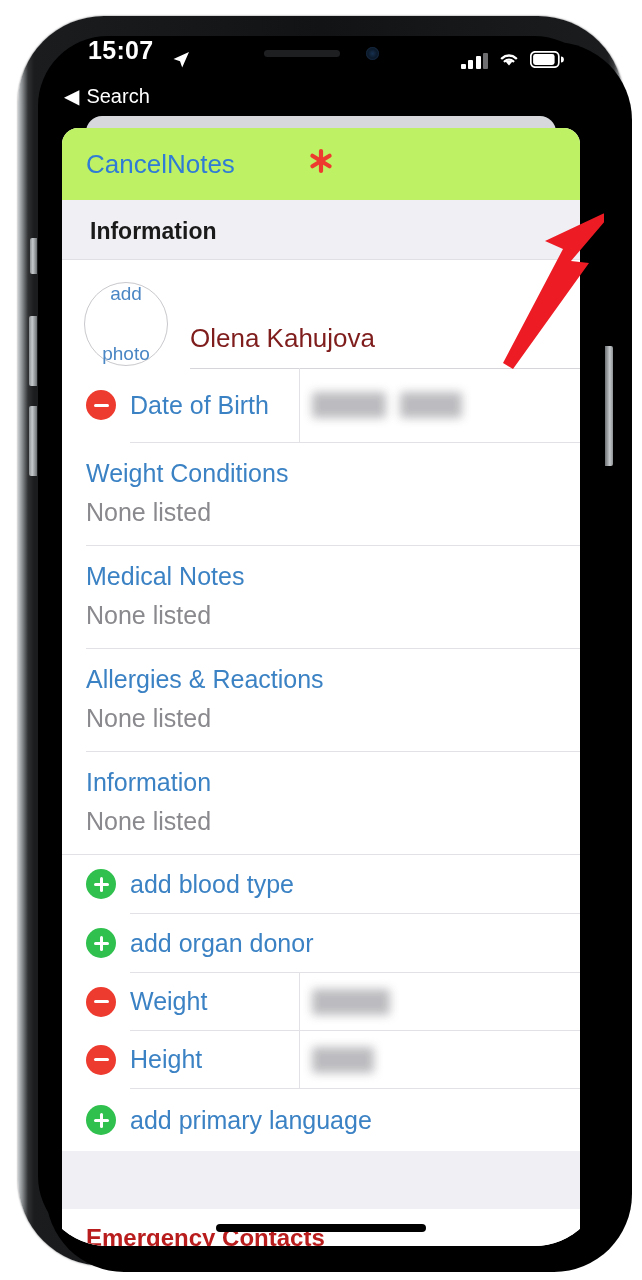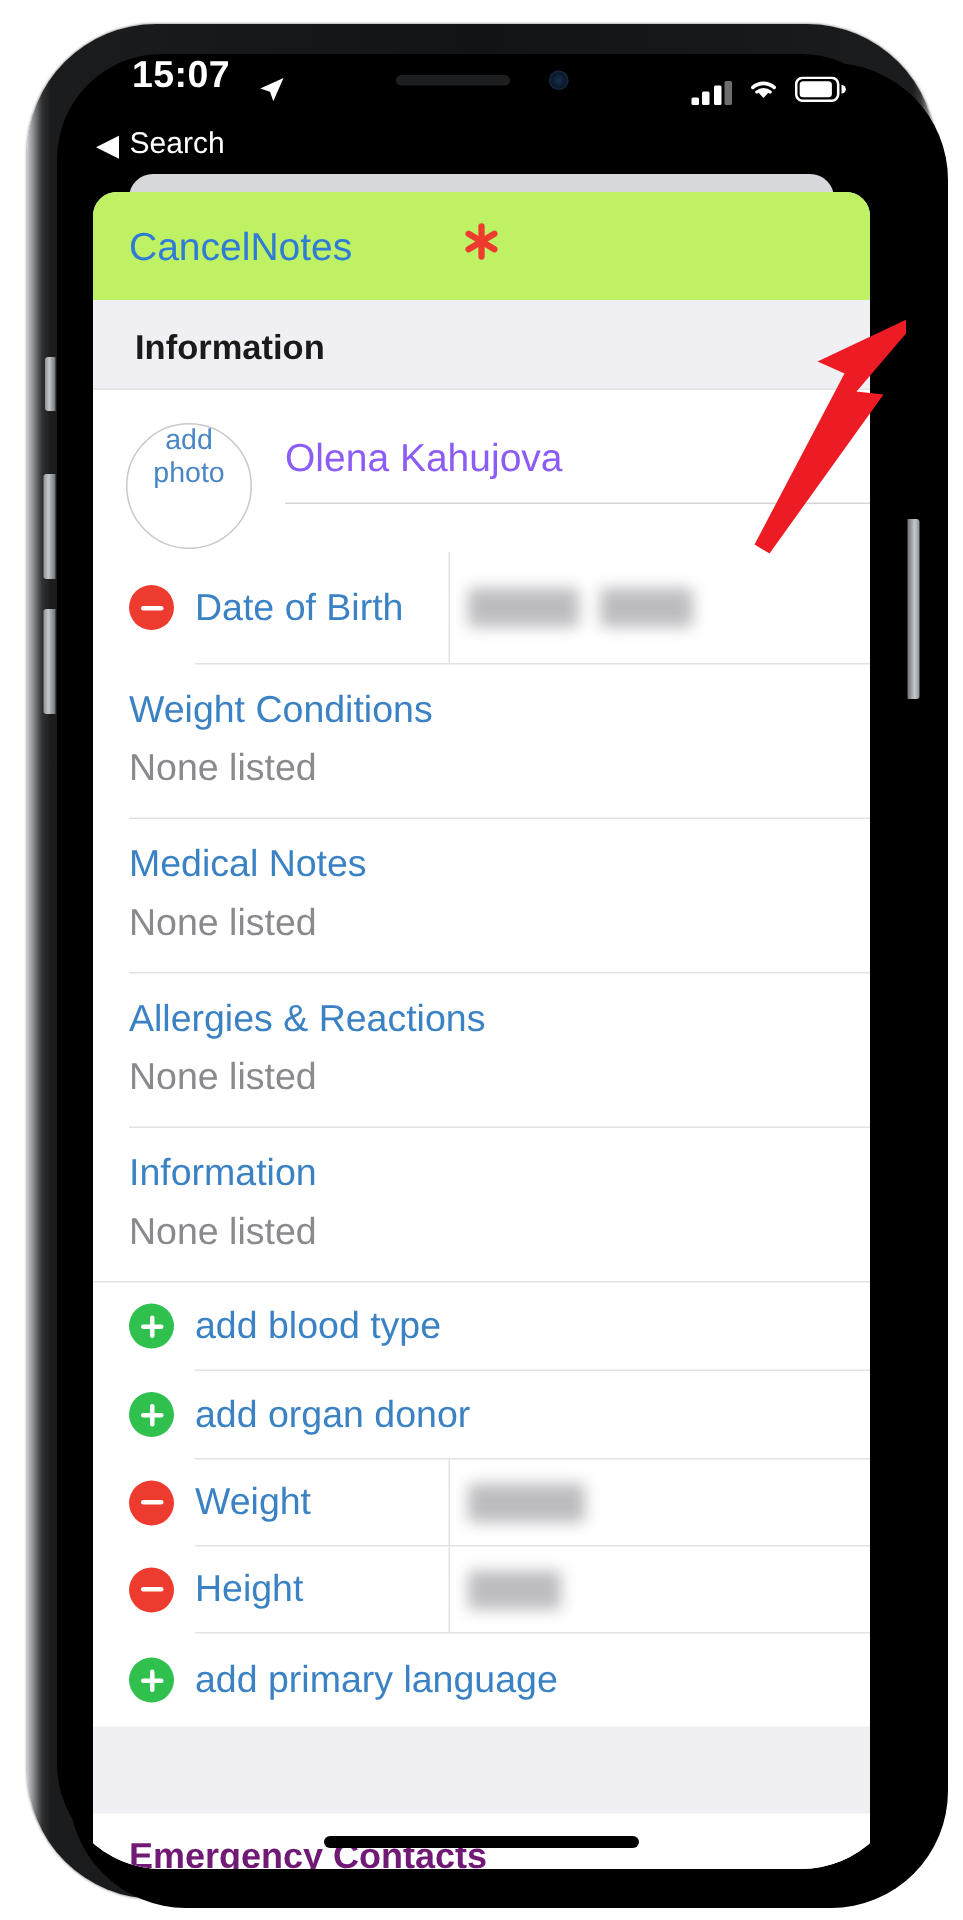--- a/index.html
+++ b/index.html
@@ -153,31 +153,31 @@
   }
 
   
   #name-row {
     display: flex; align-items: flex-start;
     padding: 22px 0 0 0; height: 108px;
   }
   #add-photo-button {
     flex: none; width: 84px; height: 84px; margin-left: 22px;
     border: 1px solid #c9c9cd; border-radius: 50%;
-    display: flex; flex-direction: column; align-items: center; justify-content: flex-start;
+    display: flex; flex-direction: column; align-items: center; justify-content: space-between;
     color: #4a86c4; font-size: 19px; line-height: 1.15; cursor: pointer;
     background: #fff;
   }
   #name-field-wrap {
     flex: 1 1 auto; margin-left: 22px; padding-right: 0;
   }
   #name-input {
     width: 100%; border: 0; border-bottom: 1px solid #d6d6da;
-    font-family: inherit; font-size: 26px; color: #8b5cf6;
-    padding: 8px 0 14px 0; outline: none; background: transparent;
+    font-family: inherit; font-size: 26px; color: #7f1d1d;
+    padding: 8px 0 14px 0; outline: none; background: transparent; margin-top: 33px;
   }
 
   
   .field-row {
     display: flex; align-items: center; height: 74px;
     position: relative;
   }
   .accessory {
     flex: none; width: 30px; height: 30px; border-radius: 50%;
     margin-left: 24px; margin-right: 14px;
@@ -219,21 +219,21 @@
   }
   .info-block .value {
     font-size: 25px; color: #8a8a8e;
   }
   .block-sep { height: 1px; background: #e2e2e6; margin-left: 24px; }
 
   
   #bottom-gap { background: #efeff4; height: 58px; }
   #emergency-contacts-header {
     position: absolute; left: 24px; bottom: -6px;
-    font-size: 24px; font-weight: 700; color: #701a75;
+    font-size: 24px; font-weight: 700; color: #b91c1c;
     white-space: nowrap;
   }
   #home-indicator {
     position: absolute; left: 50%; transform: translateX(-50%);
     bottom: 14px; width: 210px; height: 8px; border-radius: 4px;
     background: #000; z-index: 60;
   }
 
   
   #annotation-arrow {

